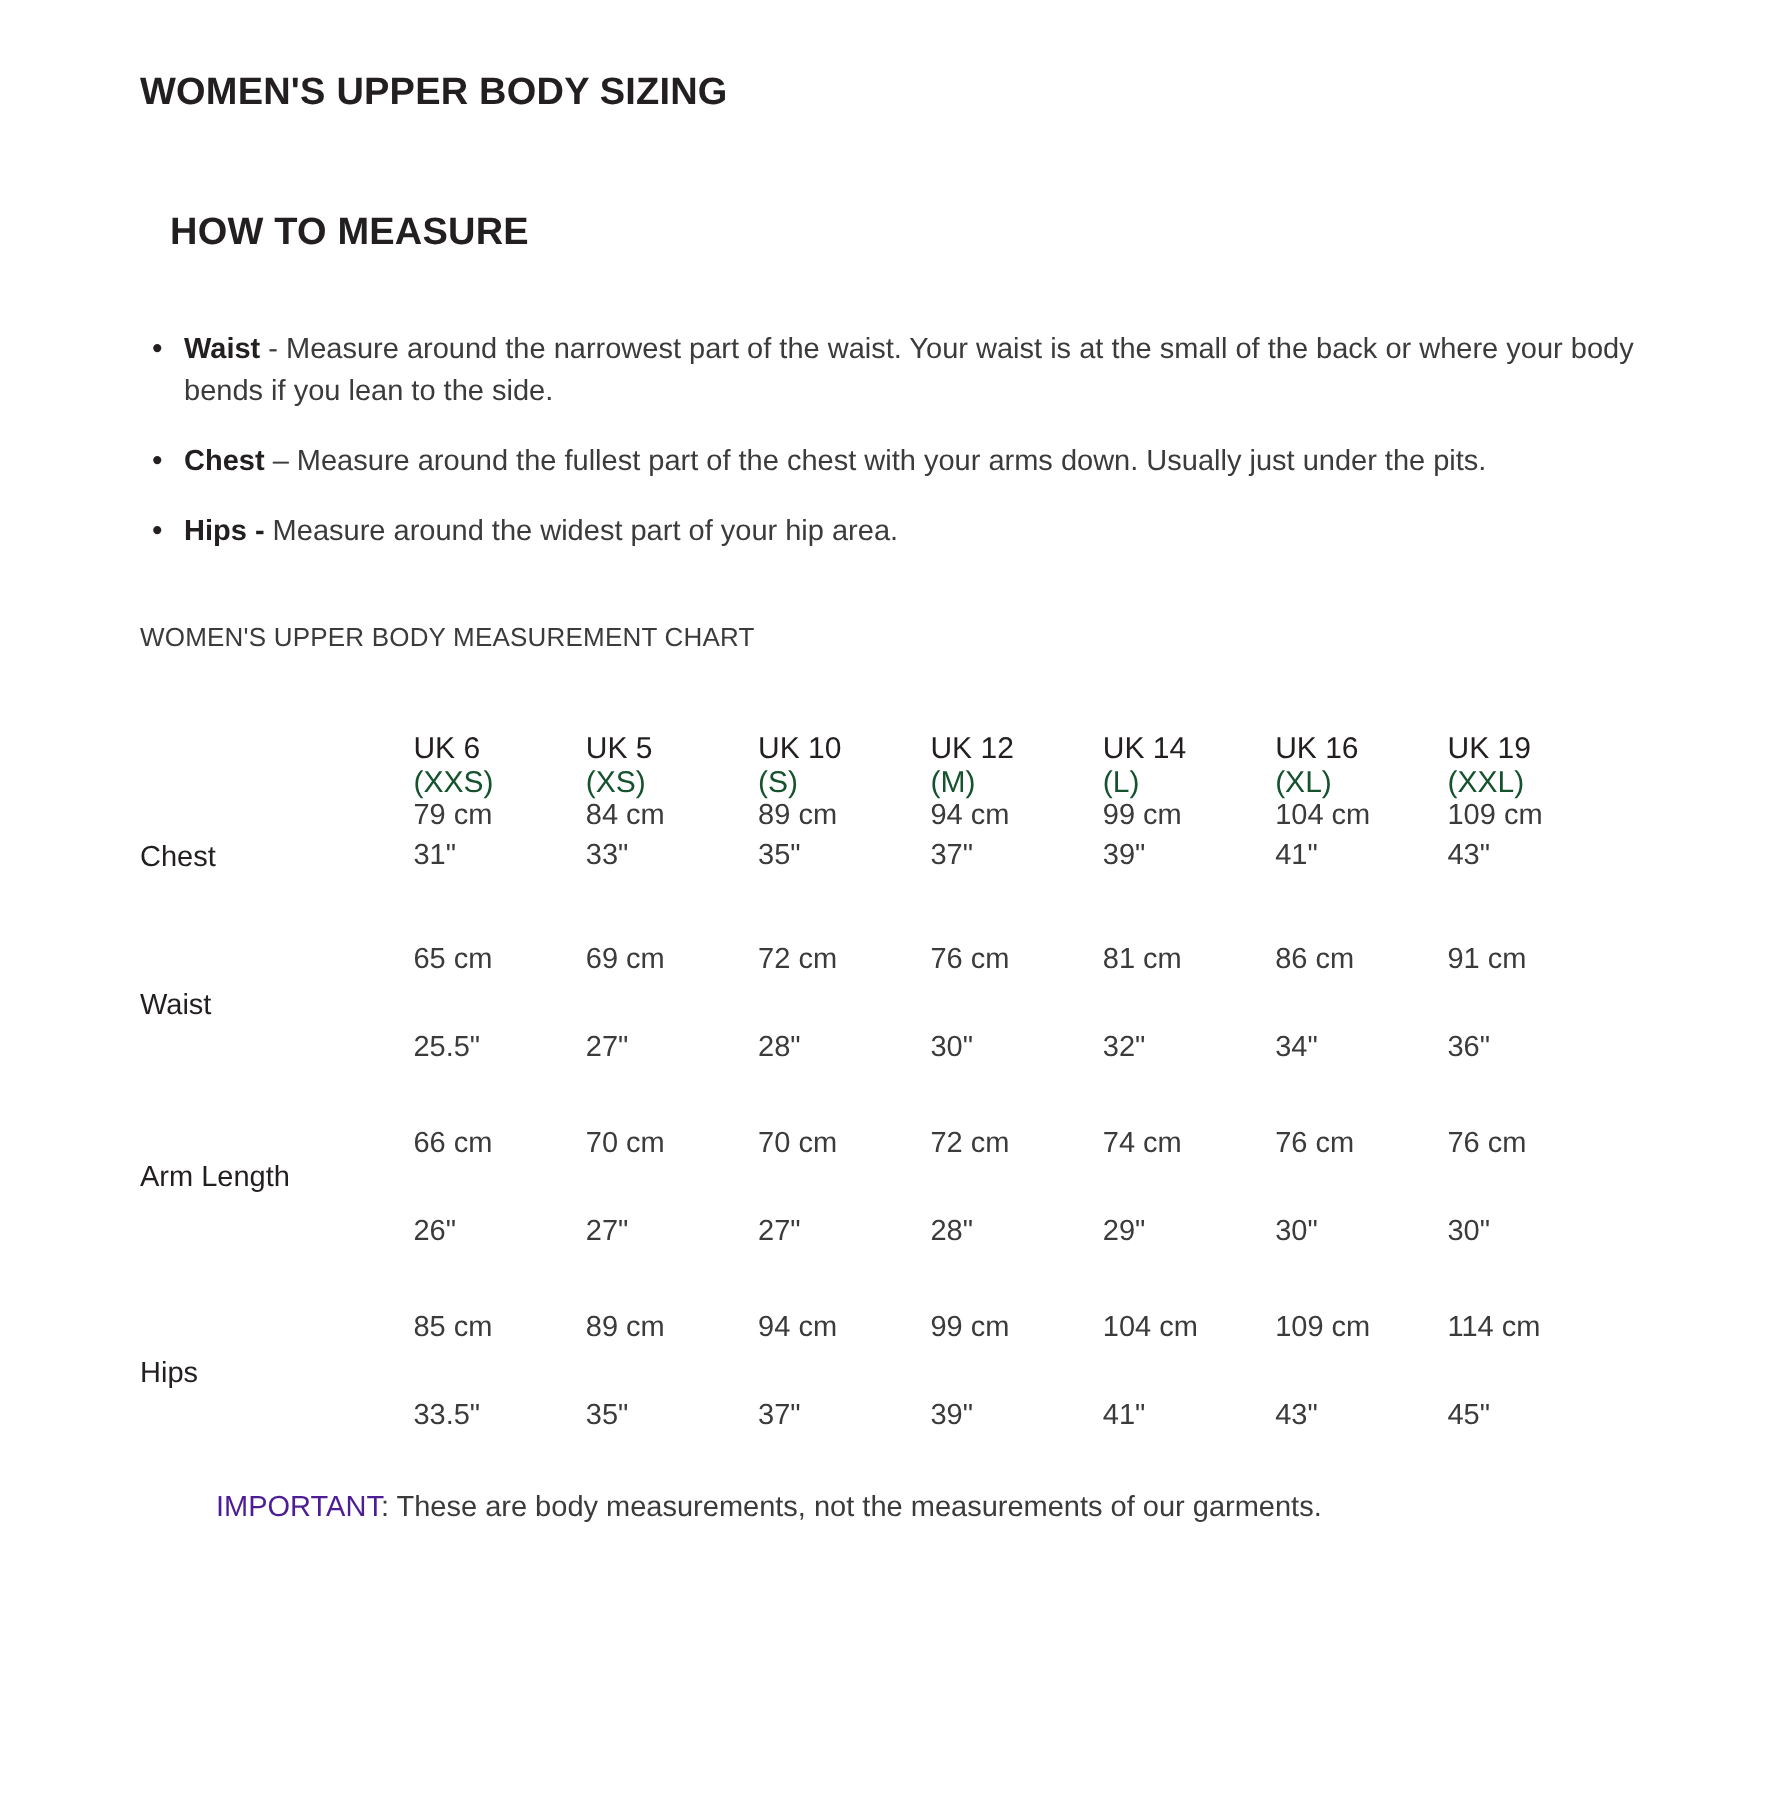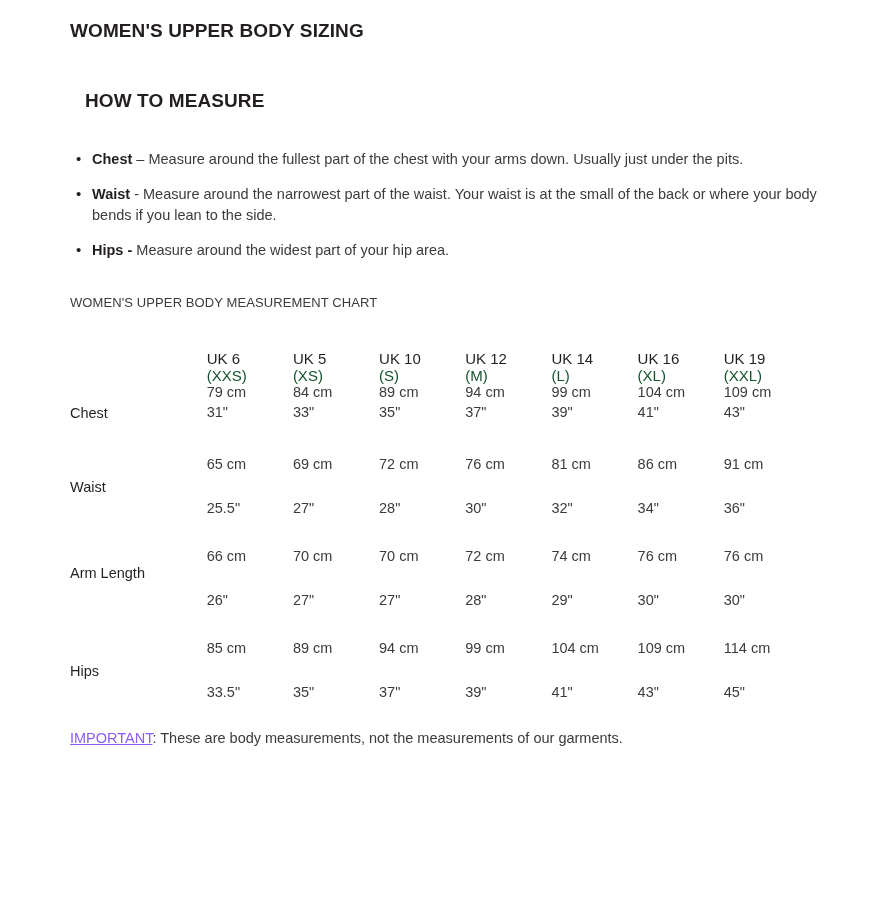--- a/index.html
+++ b/index.html
@@ -19,21 +19,21 @@
     width: 883px;
     height: 901px;
     box-sizing: border-box;
     padding: 0 26px 0 70px;
   }
   h1.title {
     font-size: 19px;
     font-weight: bold;
     letter-spacing: 0.1px;
     margin: 0;
-    padding-top: 20px;
+    padding-top: 36px;
     color: #231f20;
   }
   h2.subtitle {
     font-size: 19px;
     font-weight: bold;
     letter-spacing: 0.1px;
     margin: 15px;
     padding-top: 33px;
     color: #231f20;
   }
@@ -125,35 +125,35 @@
   .vmid-chest { padding-top: 20px; }
   .vmid-waist { padding-top: 22px; }
   .vmid-arm   { padding-top: 16px; }
   .vmid-hips  { padding-top: 22px; }
   .footnote {
     font-size: 14.5px;
     color: #3b3b3b;
     padding-top: 30px;
   }
   .footnote .important {
-    text-decoration: underline;
-    color: #8b5cf6;
+    color: #4c1d95;
+    margin-left: 38px;
   }
 </style>
 </head>
 <body>
 
 <div class="page">
 
   <h1 class="title">WOMEN'S UPPER BODY SIZING</h1>
   <h2 class="subtitle">HOW TO MEASURE</h2>
 
   <ul class="measure-list">
+    <li><span class="lbl">Waist</span><span> - Measure around the narrowest part of the waist. Your waist is at the small of the back or where your body bends if you lean to the side.</span></li>
     <li><span class="lbl">Chest</span><span> – Measure around the fullest part of the chest with your arms down. Usually just under the pits.</span></li>
-    <li><span class="lbl">Waist</span><span> - Measure around the narrowest part of the waist. Your waist is at the small of the back or where your body bends if you lean to the side.</span></li>
     <li><span class="lbl">Hips -</span><span> Measure around the widest part of your hip area.</span></li>
   </ul>
 
   <div class="chart-caption">WOMEN'S UPPER BODY MEASUREMENT CHART</div>
 
   <table class="size-table">
     <colgroup>
       <col class="rowlabel">
       <col class="datacol">
         <col class="datacol">

